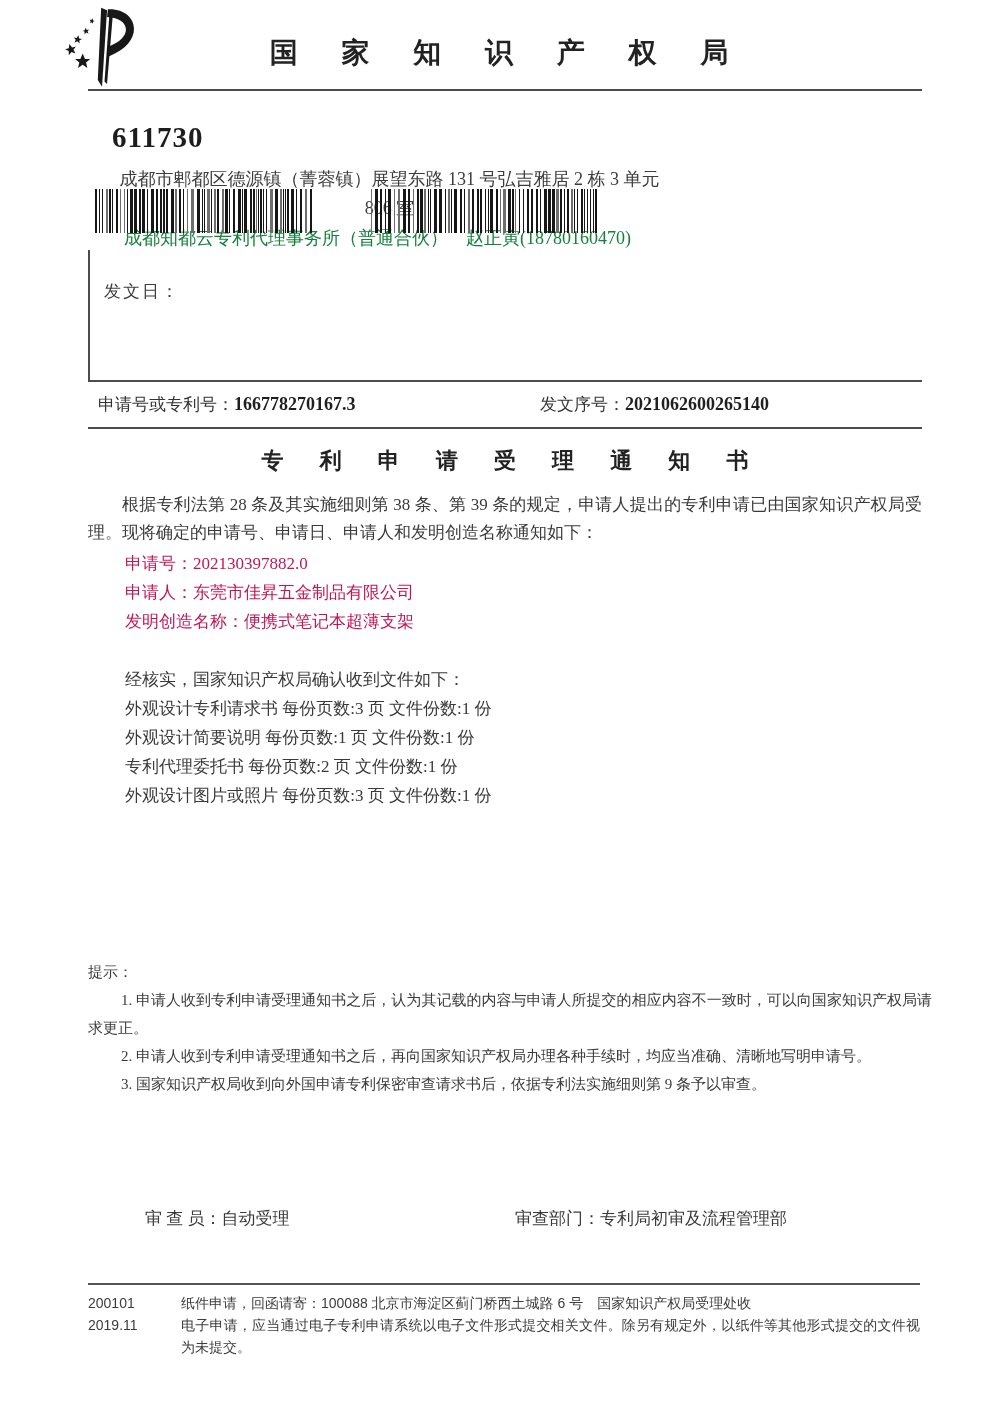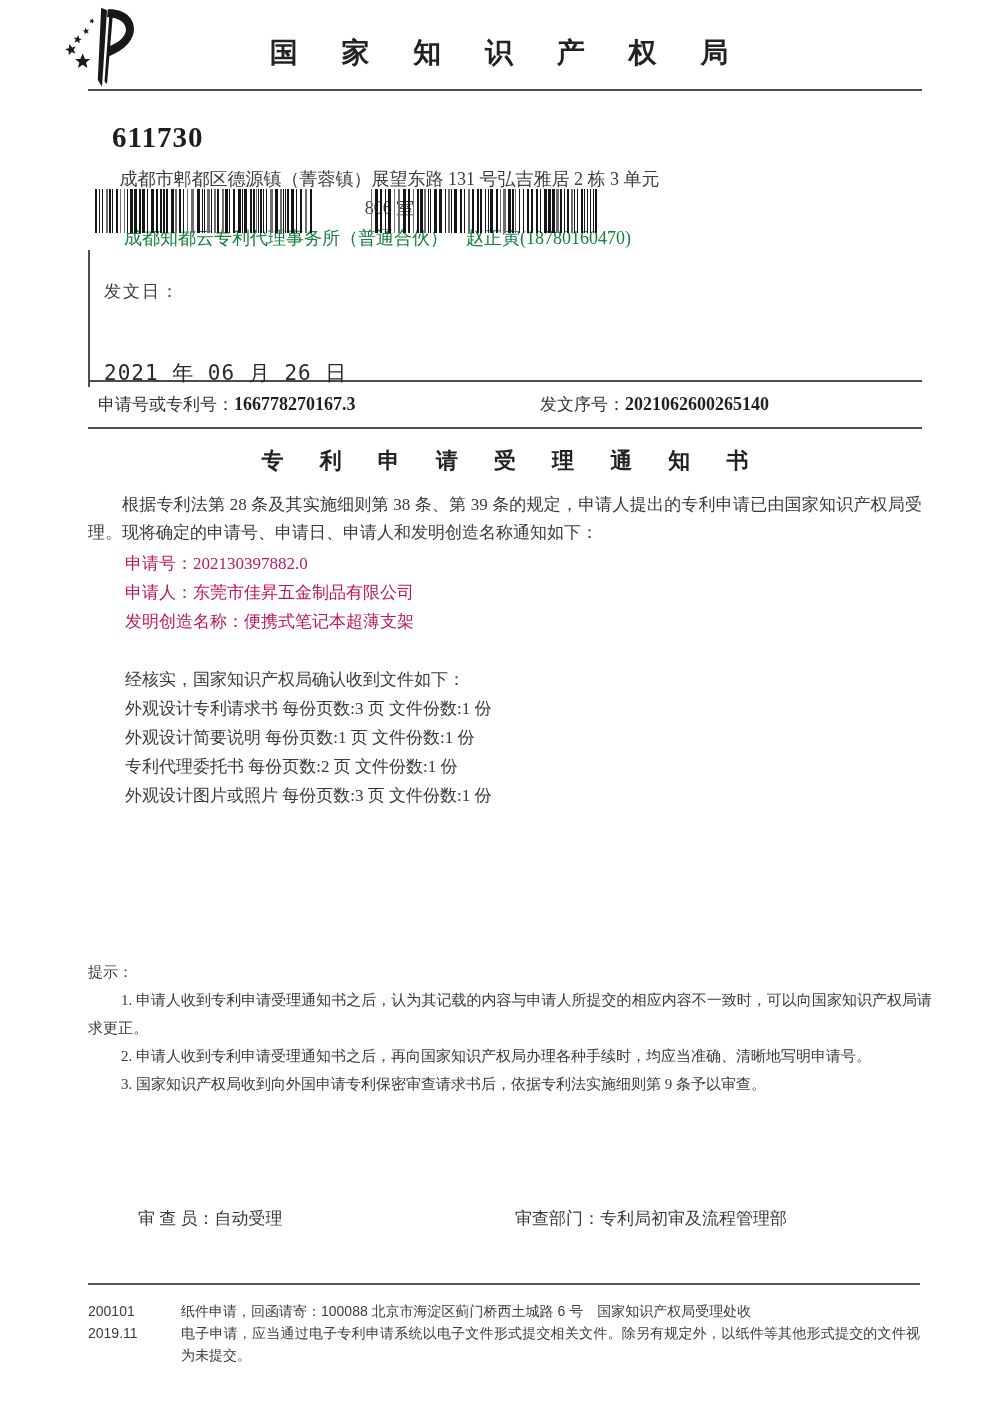--- a/index.html
+++ b/index.html
@@ -64,27 +64,27 @@
     text-indent:2em;text-align:justify;
   }
   .fields{margin:2px 0 0 37px;font-size:17px;line-height:29px;color:#be185d;}
   .received{margin:29px 0 0 37px;font-size:17px;line-height:29px;color:#3a3a3a;}
   
   .tips{position:absolute;left:88px;width:844px;top:958px;font-size:15px;line-height:28px;color:#3a3a3a;}
   .tips p{margin:0;text-indent:2.2em;text-align:justify;}
   .tips .tips-label{text-indent:0;}
   
   .signoff{position:absolute;left:88px;width:834px;top:1207px;font-size:17px;color:#3a3a3a;}
-  .examiner{position:absolute;left:50px;top:0;}
+  .examiner{position:absolute;left:57px;top:0;}
   .dept{position:absolute;left:427px;top:0;}
   
   .footer{
     position:absolute;left:88px;width:832px;top:1283px;
     border-top:2px solid #555;
-    padding-top:15px;
+    padding-top:7px;
     font-family:"Liberation Sans","DejaVu Sans",sans-serif;
     font-size:14px;line-height:22px;color:#3c3c3c;
     display:flex;
   }
   .form-codes{width:93px;flex:0 0 93px;}
   .footer-text{flex:1;text-align:justify;}
 </style>
 </head>
 <body>
 
@@ -236,21 +236,20 @@
               <span style="width: 1px; margin-right: 2px; background: rgb(22, 22, 22);"></span>
               <span style="width: 1px; margin-right: 2px; background: rgb(22, 22, 22);"></span>
               <span style="width: 1px; margin-right: 2px; background: rgb(22, 22, 22);"></span>
               <span style="width: 1px; margin-right: 1px; background: rgb(22, 22, 22);"></span>
               <span style="width: 2px; margin-right: 1px; background: rgb(22, 22, 22);"></span>
             </div>
         </div>
       </div>
       <div class="issue-box">
         <div class="issue-label">发文日：</div>
-        <div class="issue-date">2021 年 06 月 26 日</div>
       </div>
     </div>
 
     <div class="ref-row">
       <div class="ref-left">
         <span>申请号或专利号：</span><span class="ref-value">166778270167.3</span>
       </div>
       <div class="ref-right">
         <span>发文序号：</span><span class="ref-value">2021062600265140</span>
       </div>

